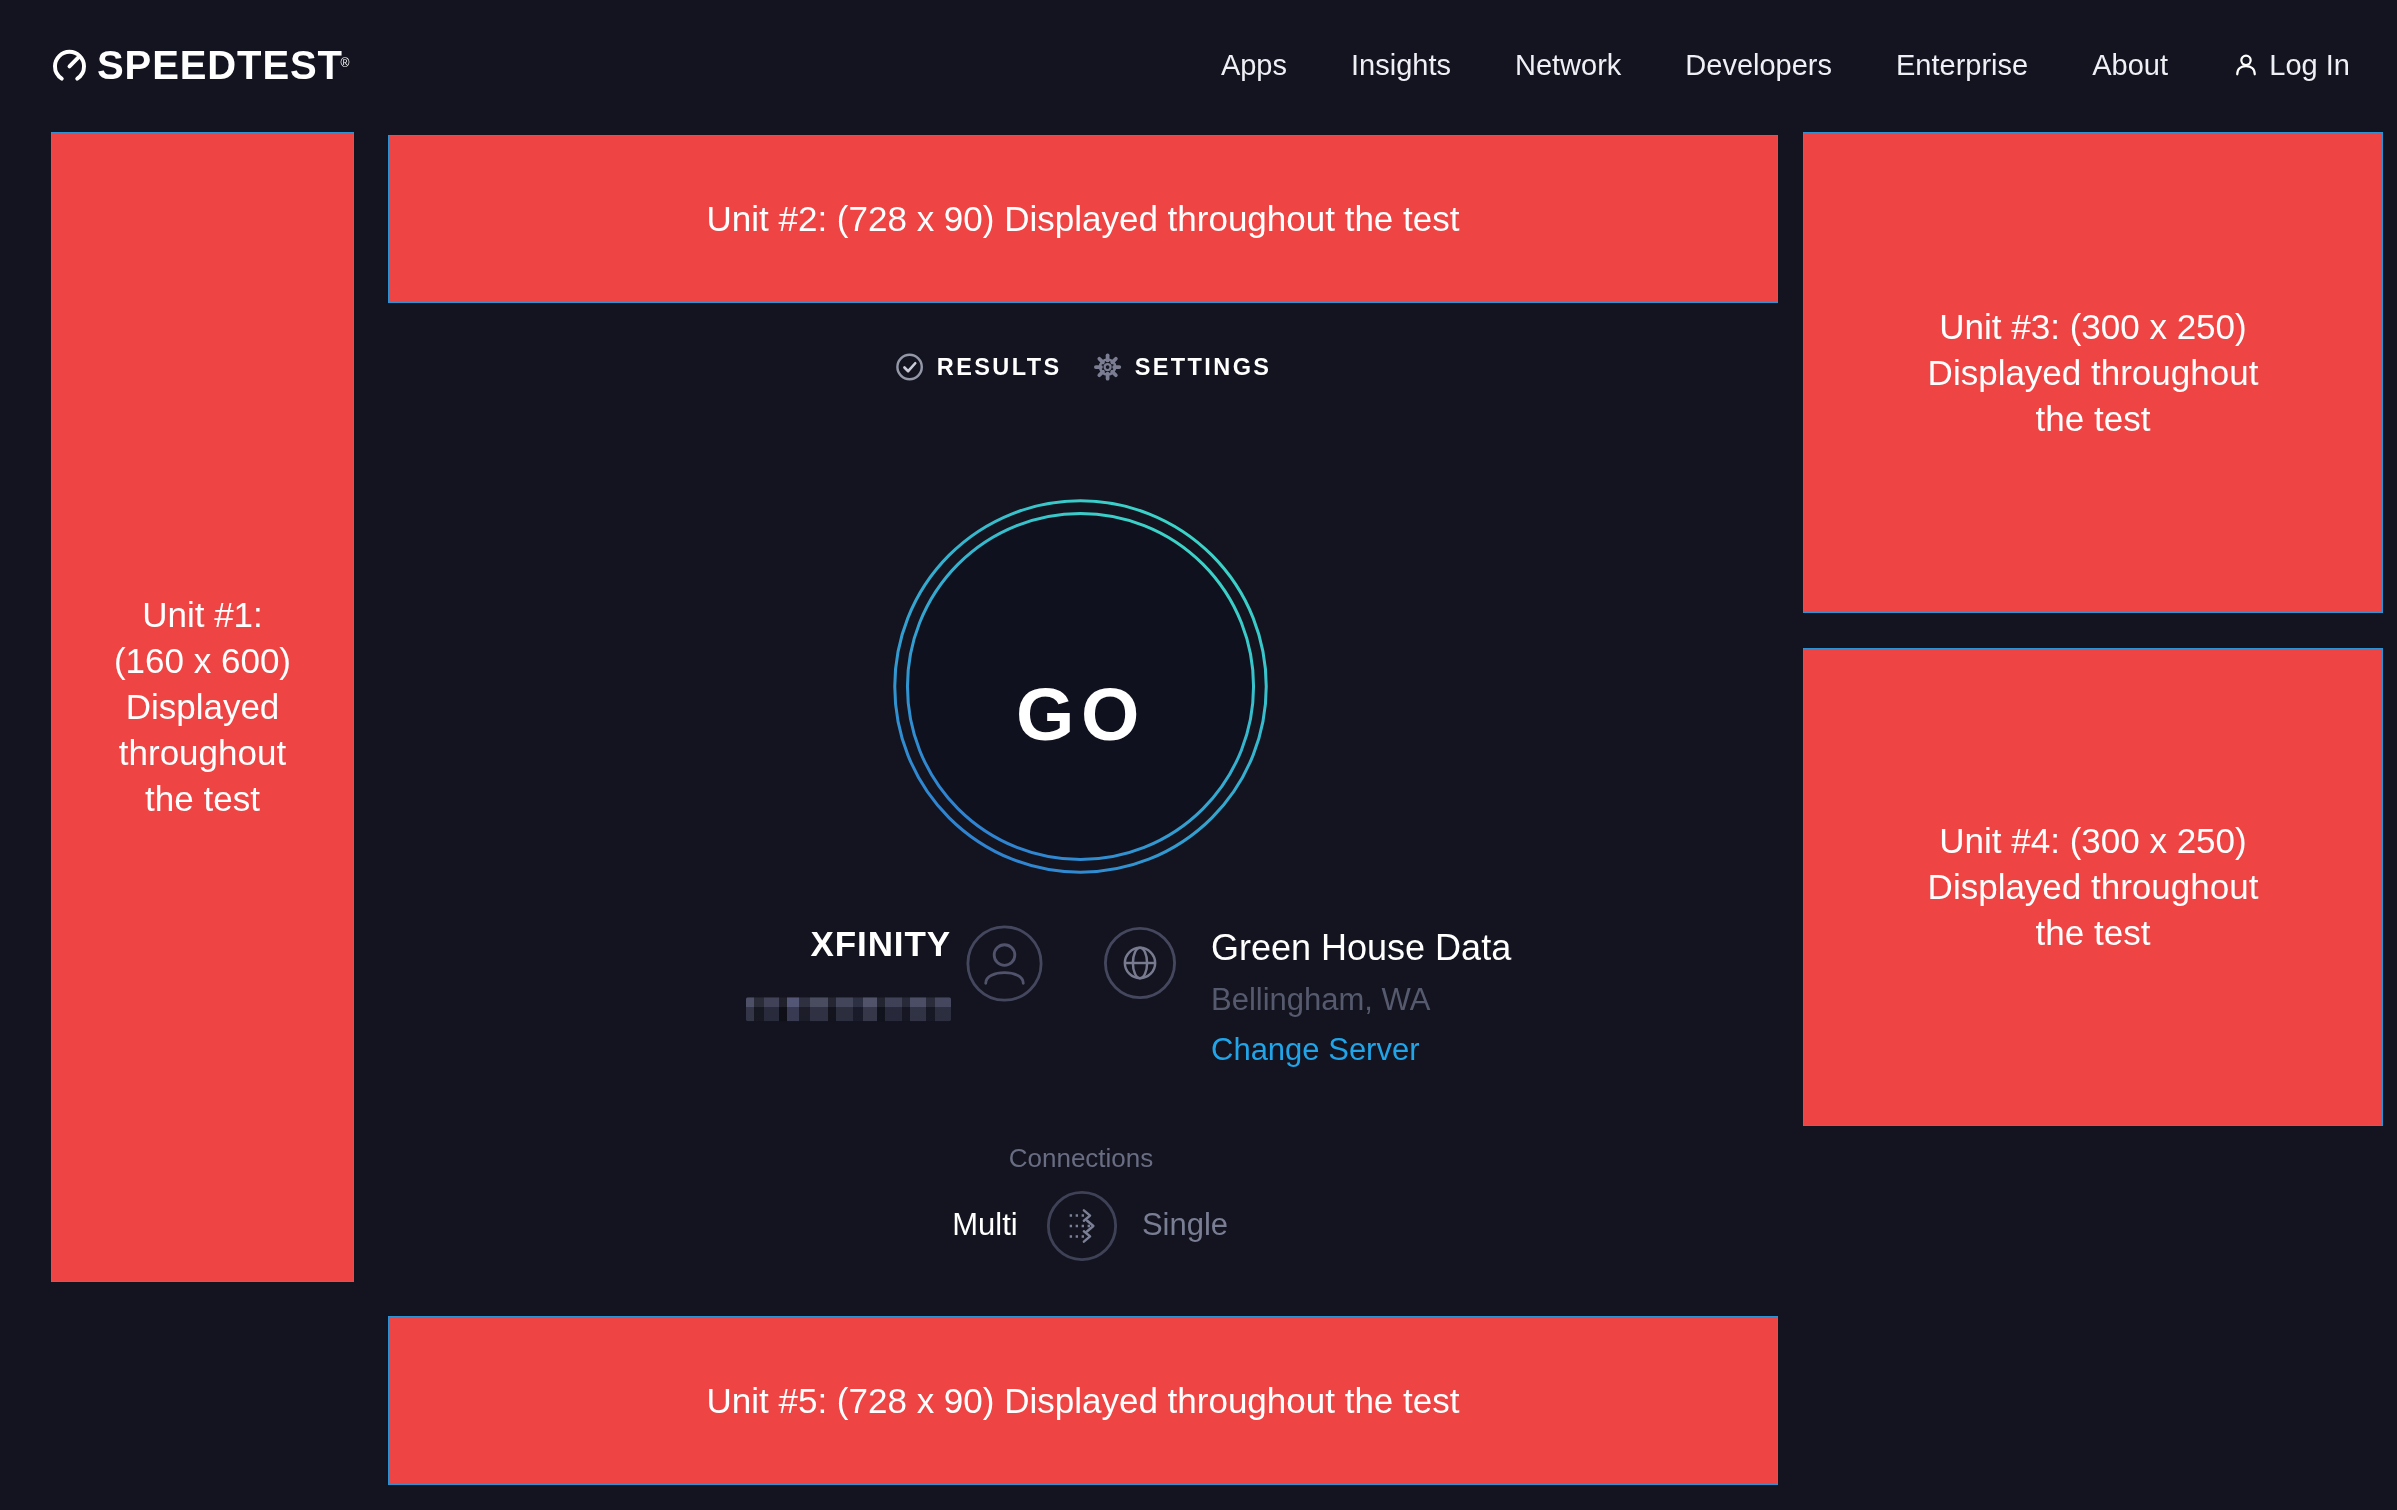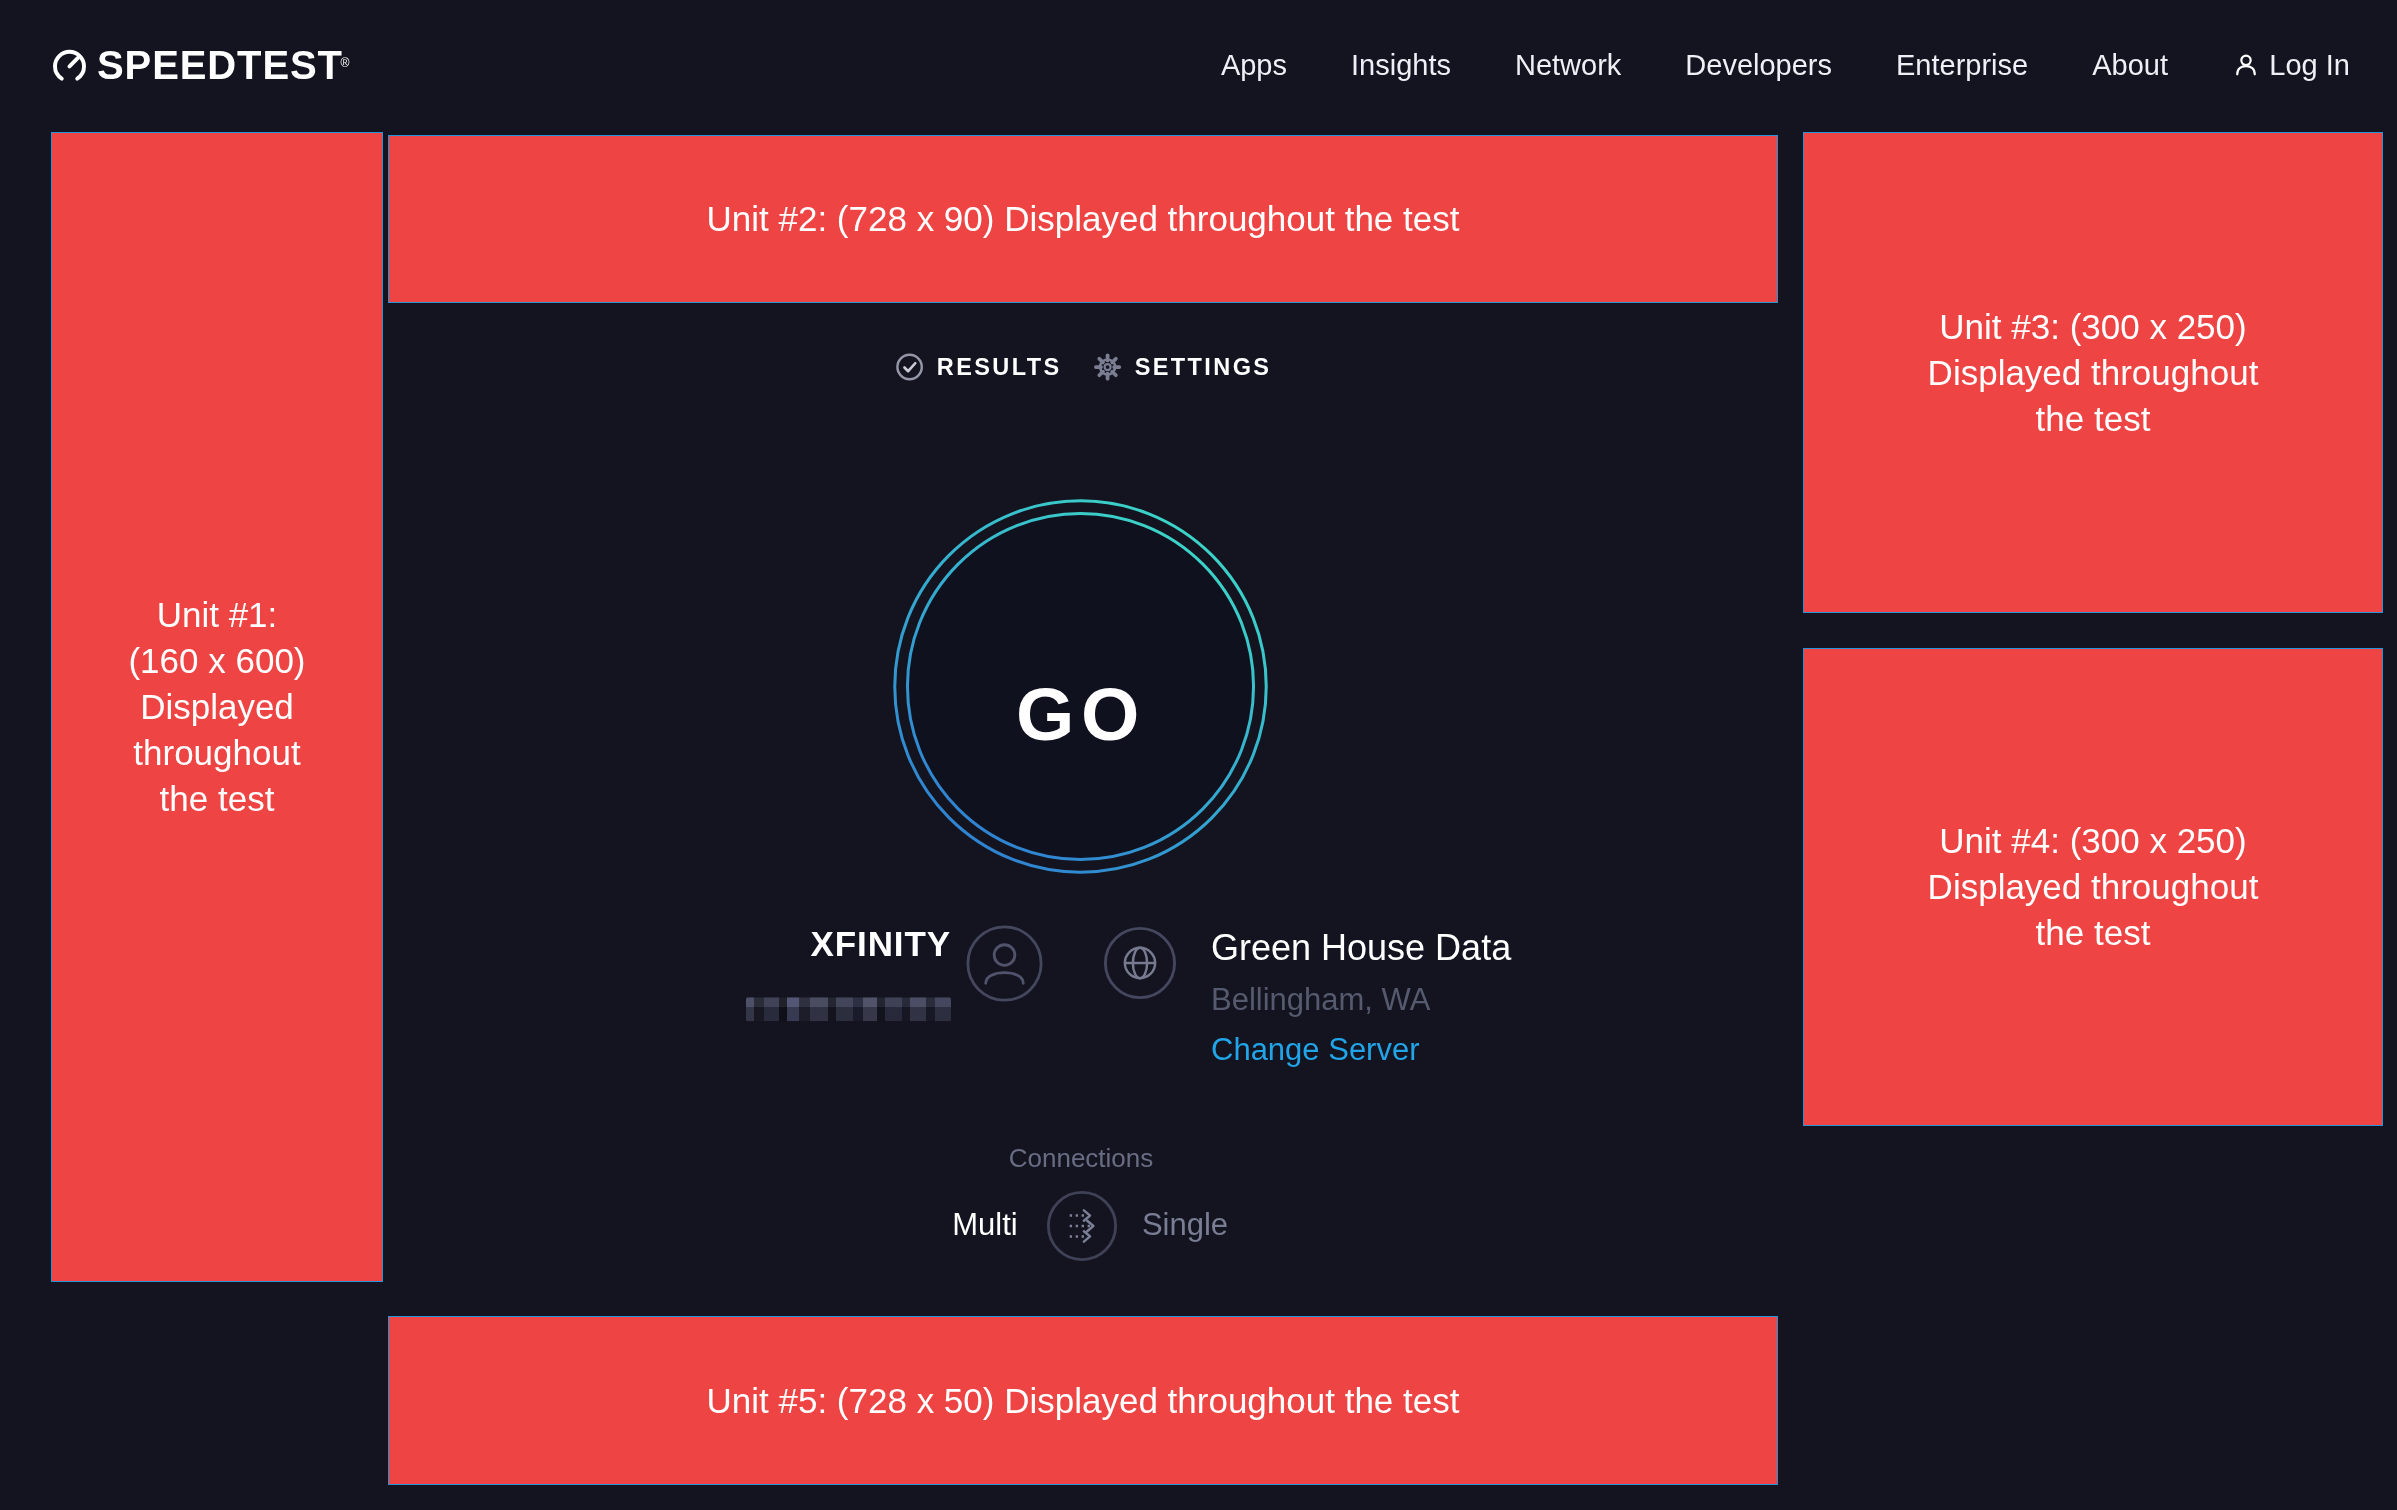--- a/index.html
+++ b/index.html
@@ -22,21 +22,21 @@
   .nav-item{font-size:29px;font-weight:500;color:#eef0f6;cursor:pointer;text-decoration:none;}
   .login{display:flex;align-items:center;gap:9.4px;cursor:pointer;}
   
   .ad{
     position:absolute;border:1.9px solid #2a93d5;background:#ef4444;
     display:flex;align-items:center;justify-content:center;text-align:center;
     box-sizing:border-box;cursor:pointer;
   }
   .ad-text{font-size:35px;line-height:46px;color:#ffffff;font-weight:400;}
   .ad-line{display:block;}
-  .ad-u1{left:51px;top:132px;width:332px;height:1150px;}
+  .ad-u1{left:51px;top:132px;width:303px;height:1150px;}
   .ad-u2{left:388px;top:135px;width:1390px;height:168px;}
   .ad-u3{left:1803px;top:132px;width:580px;height:481px;}
   .ad-u4{left:1803px;top:648px;width:580px;height:478px;}
   .ad-u5{left:388px;top:1316px;width:1390px;height:169px;}
   
   .tabs{
     position:absolute;left:1083px;top:367px;transform:translate(-50%,-50%);
     display:flex;align-items:center;gap:31px;
   }
   .tab{display:flex;align-items:center;gap:12.2px;cursor:pointer;}
@@ -137,21 +137,21 @@
   <div class="ad ad-u4">
     <div class="ad-text">
       <span class="ad-line">Unit #4: (300 x 250)</span>
       <span class="ad-line">Displayed throughout</span>
       <span class="ad-line">the test</span>
     </div>
   </div>
 
   <div class="ad ad-u5">
     <div class="ad-text">
-      <span class="ad-line">Unit #5: (728 x 50) Displayed throughout the test</span>
+      <span class="ad-line">Unit #5: (728 x 90) Displayed throughout the test</span>
     </div>
   </div>
 
   <div class="tabs">
     <div class="tab">
       <svg width="30" height="30" viewBox="-16 -16 32 32">
         <circle r="13" fill="none" stroke="#9497a8" stroke-width="2.6"></circle>
         <path d="M -5.5 0.5 L -1.5 4.5 L 6 -4" fill="none" stroke="#c9ccd8" stroke-width="2.8" stroke-linecap="round" stroke-linejoin="round"></path>
       </svg>
       <span class="tab-label">RESULTS</span>

